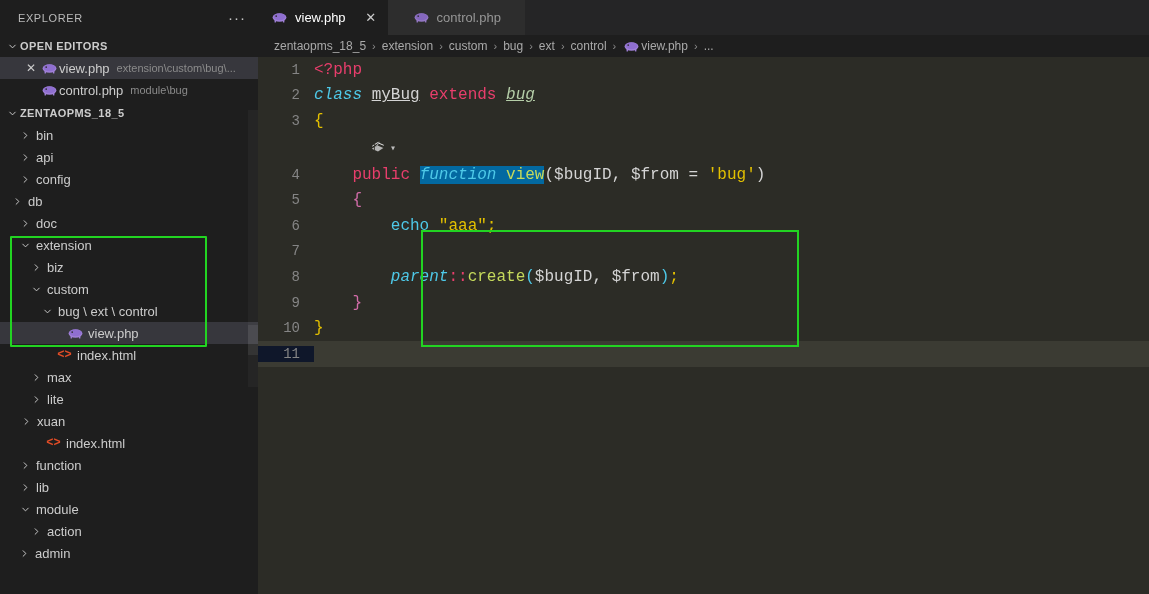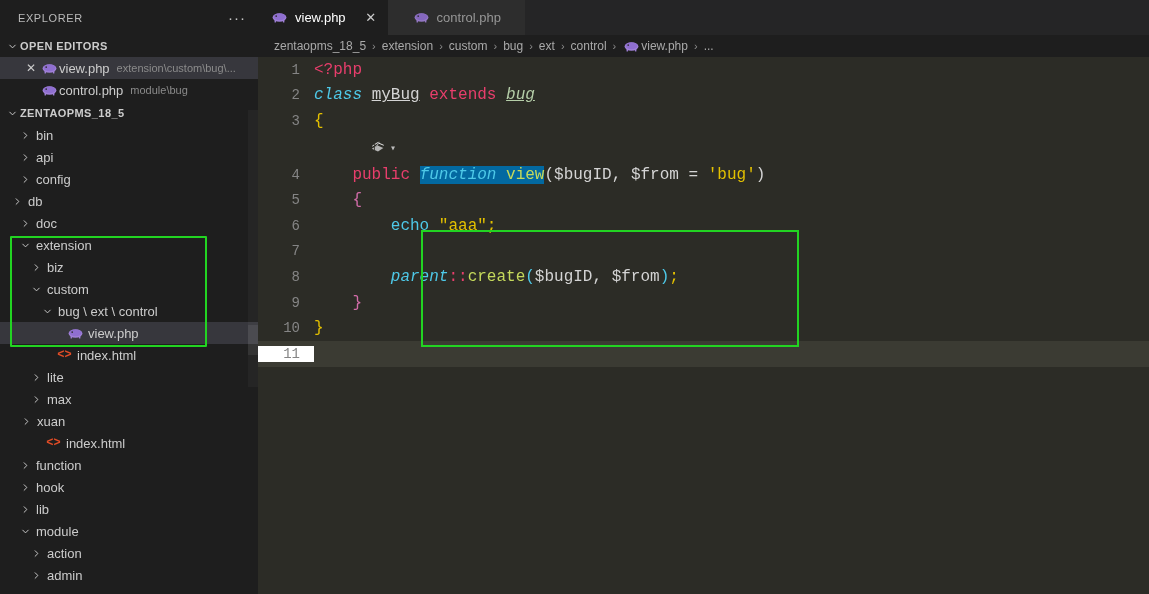--- a/index.html
+++ b/index.html
@@ -296,29 +296,29 @@
           <span class="chev"></span>
           <span class="icon-slot html-ico">&lt;&gt;</span>
           <span class="fname" style="margin-left:3px;">index.html</span>
         </div>
         <div class="row" style="padding-left: 28px;">
           <span class="chev">
             <svg width="11" height="11" viewBox="0 0 16 16">
               <path d="M6 4l4 4-4 4" stroke="#cccccc" stroke-width="1.4" fill="none" stroke-linecap="round" stroke-linejoin="round"></path>
             </svg>
           </span>
+          <span class="fname" style="margin-left:3px;">max</span>
+        </div>
+        <div class="row" style="padding-left: 28px;">
+          <span class="chev">
+            <svg width="11" height="11" viewBox="0 0 16 16">
+              <path d="M6 4l4 4-4 4" stroke="#cccccc" stroke-width="1.4" fill="none" stroke-linecap="round" stroke-linejoin="round"></path>
+            </svg>
+          </span>
           <span class="fname" style="margin-left:3px;">lite</span>
-        </div>
-        <div class="row" style="padding-left: 28px;">
-          <span class="chev">
-            <svg width="11" height="11" viewBox="0 0 16 16">
-              <path d="M6 4l4 4-4 4" stroke="#cccccc" stroke-width="1.4" fill="none" stroke-linecap="round" stroke-linejoin="round"></path>
-            </svg>
-          </span>
-          <span class="fname" style="margin-left:3px;">max</span>
         </div>
         <div class="row" style="padding-left: 18px;">
           <span class="chev">
             <svg width="11" height="11" viewBox="0 0 16 16">
               <path d="M6 4l4 4-4 4" stroke="#cccccc" stroke-width="1.4" fill="none" stroke-linecap="round" stroke-linejoin="round"></path>
             </svg>
           </span>
           <span class="fname" style="margin-left:3px;">xuan</span>
         </div>
         <div class="row" style="padding-left: 28px;">
@@ -333,47 +333,39 @@
             </svg>
           </span>
           <span class="fname" style="margin-left:3px;">function</span>
         </div>
         <div class="row" style="padding-left: 17px;">
           <span class="chev">
             <svg width="11" height="11" viewBox="0 0 16 16">
               <path d="M6 4l4 4-4 4" stroke="#cccccc" stroke-width="1.4" fill="none" stroke-linecap="round" stroke-linejoin="round"></path>
             </svg>
           </span>
-          <span class="fname" style="margin-left:3px;">hook</span>
-        </div>
-        <div class="row" style="padding-left: 17px;">
-          <span class="chev">
-            <svg width="11" height="11" viewBox="0 0 16 16">
-              <path d="M6 4l4 4-4 4" stroke="#cccccc" stroke-width="1.4" fill="none" stroke-linecap="round" stroke-linejoin="round"></path>
-            </svg>
-          </span>
           <span class="fname" style="margin-left:3px;">lib</span>
         </div>
         <div class="row" style="padding-left: 17px;">
           <span class="chev">
             <svg width="11" height="11" viewBox="0 0 16 16">
               <path d="M4 6l4 4 4-4" stroke="#cccccc" stroke-width="1.4" fill="none" stroke-linecap="round" stroke-linejoin="round"></path>
             </svg>
           </span>
           <span class="fname" style="margin-left:3px;">module</span>
         </div>
         <div class="row" style="padding-left: 28px;">
           <span class="chev">
             <svg width="11" height="11" viewBox="0 0 16 16">
               <path d="M6 4l4 4-4 4" stroke="#cccccc" stroke-width="1.4" fill="none" stroke-linecap="round" stroke-linejoin="round"></path>
             </svg>
           </span>
           <span class="fname" style="margin-left:3px;">action</span>
         </div>
-        <div class="row" style="padding-left: 28px;">
+        <div class="row" style="padding-left: 16px;">
           <span class="chev">
             <svg width="11" height="11" viewBox="0 0 16 16">
               <path d="M6 4l4 4-4 4" stroke="#cccccc" stroke-width="1.4" fill="none" stroke-linecap="round" stroke-linejoin="round"></path>
             </svg>
           </span>
           <span class="fname" style="margin-left:3px;">admin</span>
         </div>
       </div>
 
     <div class="sb-scroll"></div>
@@ -500,21 +492,21 @@
           <span class="gutter">9</span>
           <span class="ctext">    <span class="t-brace2">}</span></span>
         </div>
 
         <div class="cline">
           <span class="gutter">10</span>
           <span class="ctext"><span class="t-brace">}</span></span>
         </div>
 
         <div class="cline current">
-          <span class="gutter" style="background:#ffffff;">11</span>
+          <span class="gutter" style="background:#0f172a;">11</span>
           <span class="ctext"></span>
         </div>
 
         <div class="ed-green" style="left:163px; top:173px; width:378px; height:117px;"></div>
       </div>
     </div>
   </div>
 </div>
 
 </body></html>

